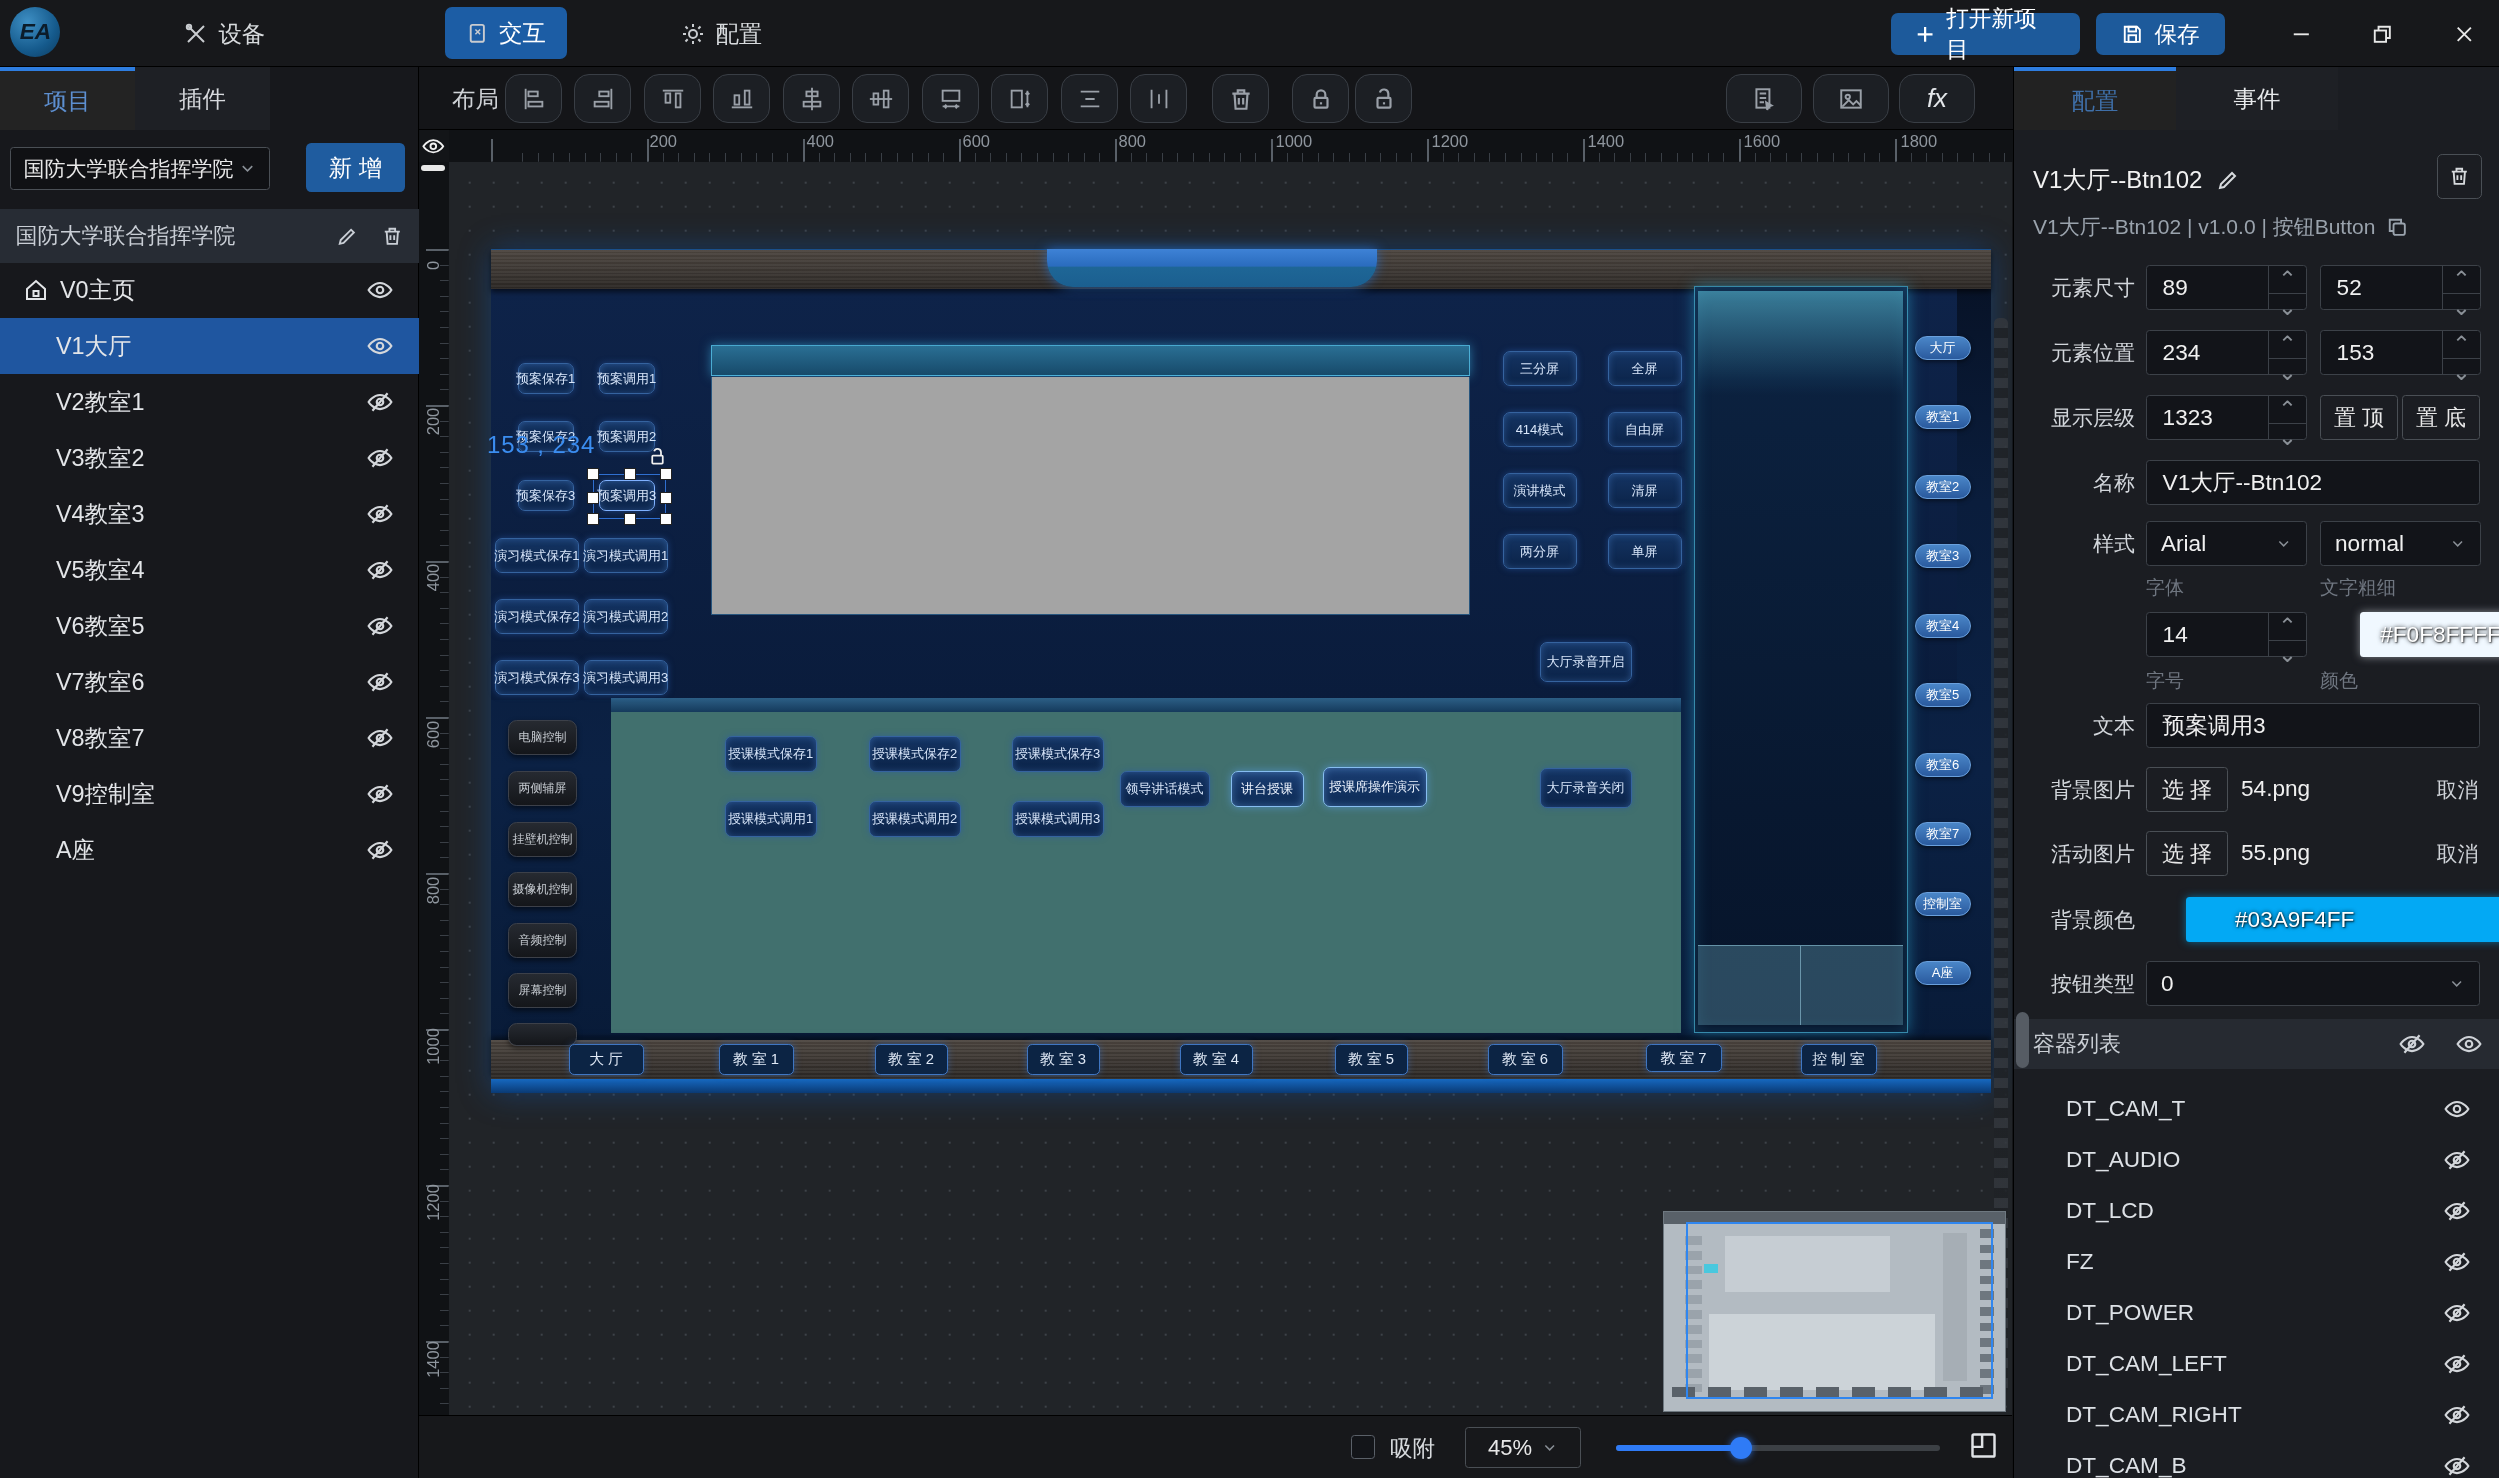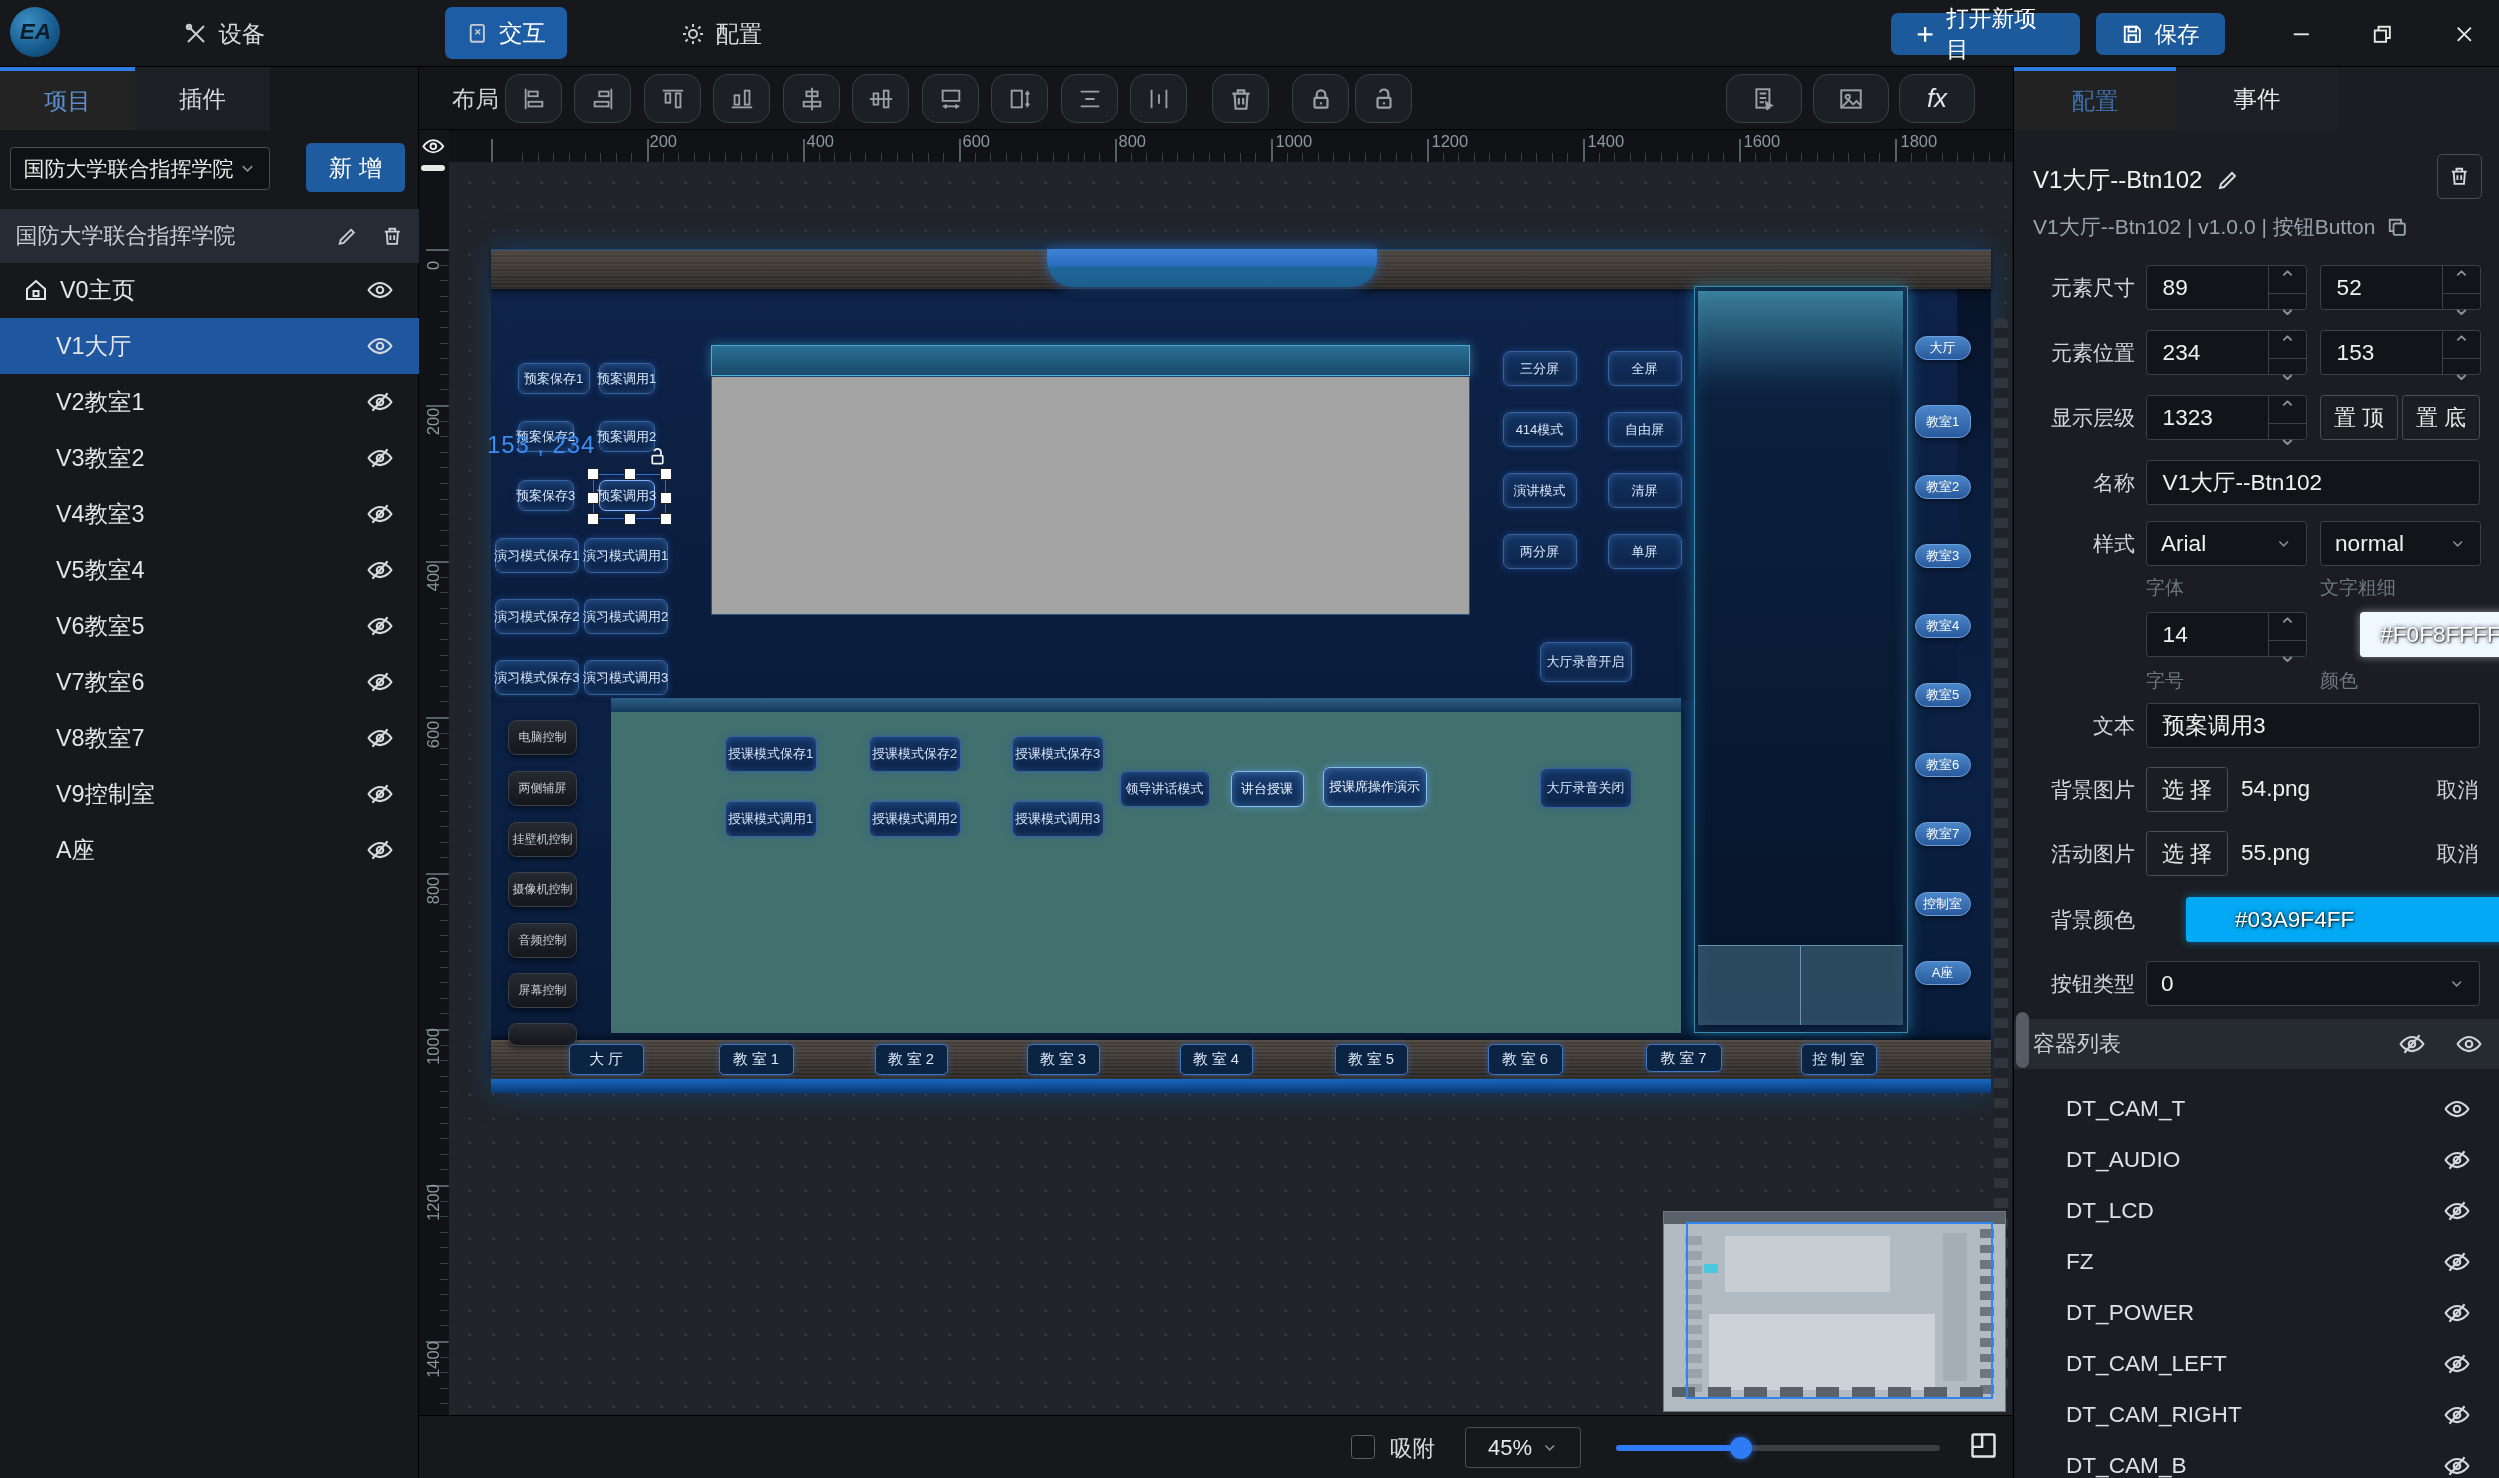--- a/index.html
+++ b/index.html
@@ -537,21 +537,21 @@
           <div class="tp-foot">
               <div></div>
               <div></div>
             </div>
         </div>
         <div id="strip-bottom"></div>
         <div id="page-bottom-edge"></div>
 
         <div id="dbtns">
 
-        <div class="dbtn s-navy" style="left: 27px; top: 114px; width: 72px; height: 31px;">
+        <div class="dbtn s-navy" style="left: 27px; top: 114px; width: 56px; height: 31px;">
               <span>预案保存1</span>
             </div>
             <div class="dbtn s-navy" style="left: 108px; top: 114px; width: 56px; height: 31px;">
               <span>预案调用1</span>
             </div>
             <div class="dbtn s-navy" style="left: 27px; top: 172px; width: 56px; height: 31px;">
               <span>预案保存2</span>
             </div>
             <div class="dbtn s-navy" style="left: 108px; top: 172px; width: 56px; height: 31px;">
               <span>预案调用2</span>
@@ -654,21 +654,21 @@
             </div>
             <div class="dbtn s-dark" style="left: 17.4px; top: 724px; width: 69px; height: 35px;">
               <span>屏幕控制</span>
             </div>
             <div class="dbtn s-dark" style="left: 17.4px; top: 774px; width: 69px; height: 22.6px;">
               <span></span>
             </div>
             <div class="dbtn s-pill" style="left: 1424px; top: 87px; width: 56px; height: 24px;">
               <span>大厅</span>
             </div>
-            <div class="dbtn s-pill" style="left: 1424px; top: 156px; width: 56px; height: 33px;">
+            <div class="dbtn s-pill" style="left: 1424px; top: 156px; width: 56px; height: 24px;">
               <span>教室1</span>
             </div>
             <div class="dbtn s-pill" style="left: 1424px; top: 226px; width: 56px; height: 24px;">
               <span>教室2</span>
             </div>
             <div class="dbtn s-pill" style="left: 1424px; top: 295px; width: 56px; height: 24px;">
               <span>教室3</span>
             </div>
             <div class="dbtn s-pill" style="left: 1424px; top: 365px; width: 56px; height: 24px;">
               <span>教室4</span>

